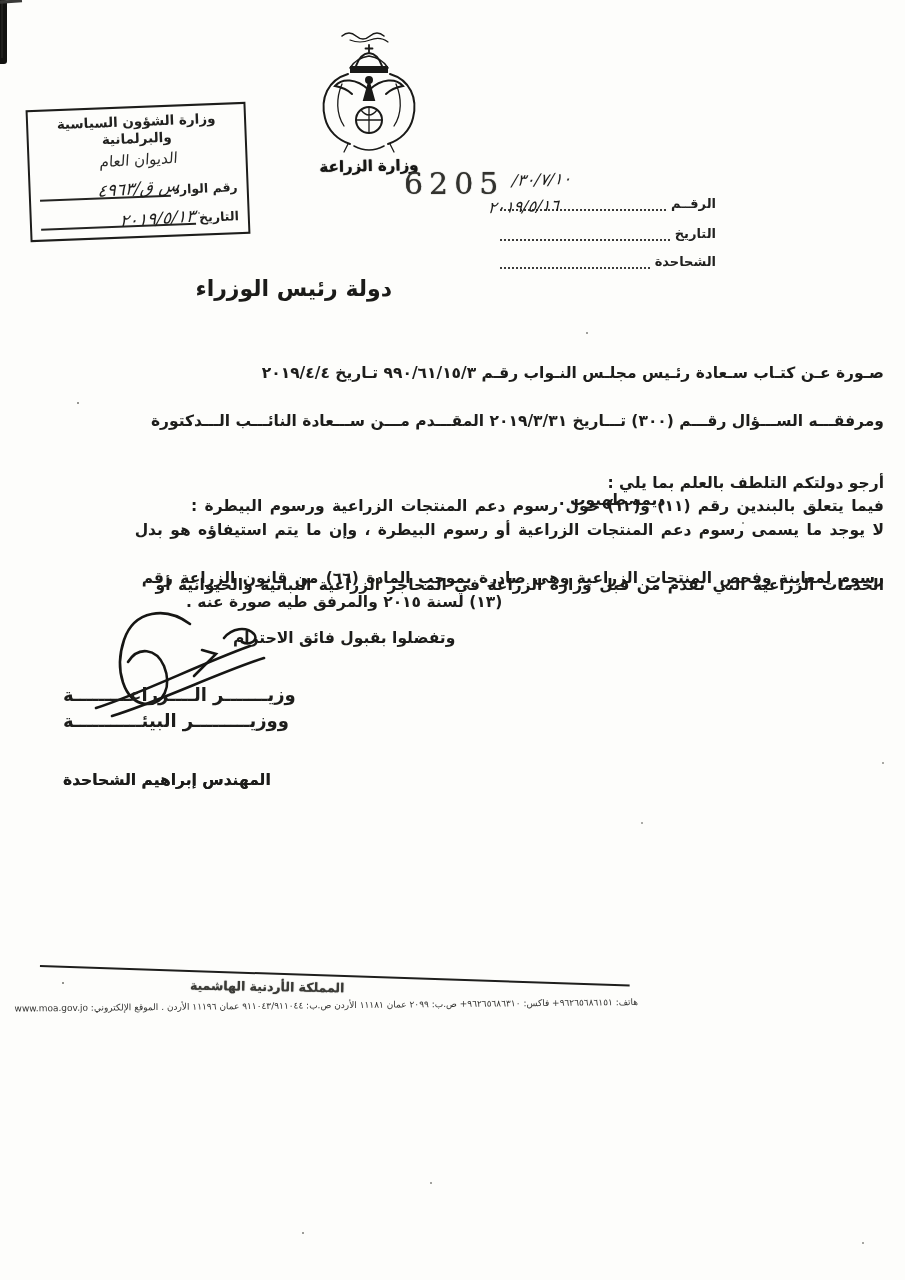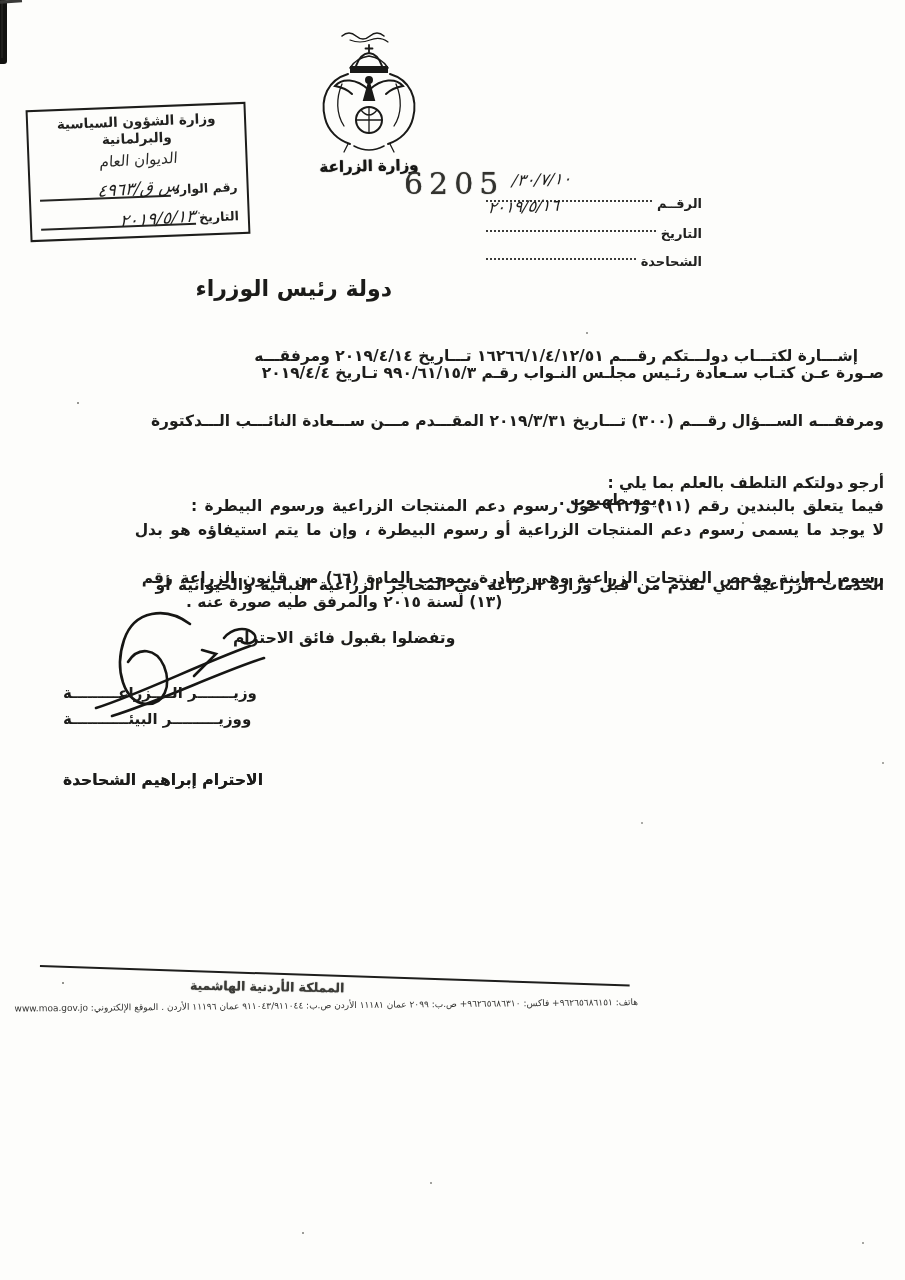--- a/index.html
+++ b/index.html
@@ -57,21 +57,21 @@
   .emblem-name{
     font-size:15px;font-weight:bold;color:#171715;letter-spacing:-0.5px;
     text-shadow:0 0 1px #171715;transform:rotate(-1.2deg);margin-top:3px;direction:rtl;
   }
   .refnum{
     position:absolute;left:404px;top:166px;
     font-family:"DejaVu Serif",serif;font-weight:normal;font-size:30px;
     letter-spacing:6px;color:#32322e;text-shadow:0 0 1px #4a4a46;
   }
   
-  .field-row{position:absolute;right:203px;width:216px;display:flex;align-items:flex-start;direction:rtl;}
+  .field-row{position:absolute;right:189px;width:216px;display:flex;align-items:flex-end;direction:rtl;}
   .field-row .lbl{font-size:13px;font-weight:bold;white-space:nowrap;color:#222220;}
   .field-row .dots{flex:1;border-bottom:2px dotted #3c3c3a;margin-right:5px;height:4px;}
   .fr1{top:196px;} .fr2{top:226px;} .fr3{top:254px;}
   .hv{position:absolute;font-size:16px;}
   .hv1{left:512px;top:170px;}
   .hv2{left:488px;top:197px;}
   
   .recipient{
     position:absolute;right:513px;top:276px;direction:rtl;white-space:nowrap;
     font-size:22px;font-weight:bold;color:#1b1b19;
@@ -90,21 +90,21 @@
   .bl8{top:576px;word-spacing:2px;}
   .bl9{top:569px;word-spacing:2px;}
   .bl10{top:593px;text-align:left;padding-left:128px;box-sizing:border-box;}
   .closing{
     position:absolute;left:233px;top:629px;direction:rtl;white-space:nowrap;
     font-size:15.5px;font-weight:bold;color:#1d1d1b;
   }
   .signature{position:absolute;left:78px;top:604px;}
   .mtitle{
     position:absolute;left:63px;direction:rtl;white-space:nowrap;
-    font-size:15px;font-weight:bold;color:#1d1d1b;
+    font-size:18px;font-weight:bold;color:#1d1d1b;
   }
   .mt1{top:684px;} .mt2{top:710px;}
   .signer{
     position:absolute;left:63px;top:771px;direction:rtl;white-space:nowrap;
     font-size:15.5px;font-weight:bold;color:#1c1c1a;text-shadow:0 0 .5px #333;
   }
   
   .footer-rule{
     position:absolute;left:40px;top:965px;width:590px;height:2px;background:#1e1e1c;
     transform:rotate(1.9deg);transform-origin:left top;
@@ -194,21 +194,20 @@
   </div>
   <div class="field-row fr3">
     <span class="lbl">الشحاحدة</span>
     <span class="dots"></span>
   </div>
   <div class="hand hv hv1" dir="ltr">/٣٠/٧/١٠</div>
   <div class="hand hv hv2" dir="ltr">٢٠١٩/٥/١٦</div>
 
   <div class="recipient">دولة رئيس الوزراء</div>
 
-  <div class="body-line bl1">إشـــارة لكتـــاب دولـــتكم رقـــم ١٦٢٦٦/١/٤/١٢/٥١ تـــاريخ ٢٠١٩/٤/١٤ ومرفقـــه</div>
   <div class="body-line bl2">صـورة عـن كتـاب سـعادة رئـيس مجلـس النـواب رقـم ٩٩٠/٦١/١٥/٣ تـاريخ ٢٠١٩/٤/٤</div>
   <div class="body-line bl3">ومرفقـــه الســـؤال رقـــم (٣٠٠) تـــاريخ ٢٠١٩/٣/٣١ المقـــدم مـــن ســـعادة النائـــب الـــدكتورة</div>
   <div class="body-line bl4">ديمه طهبوب .</div>
   <div class="body-line bl5">أرجو دولتكم التلطف بالعلم بما يلي :</div>
   <div class="body-line bl6">فيما يتعلق بالبندين رقم (١١) و(١٢) حول رسوم دعم المنتجات الزراعية ورسوم البيطرة :</div>
   <div class="body-line bl7">لا يوجد ما يسمى رسوم دعم المنتجات الزراعية أو رسوم البيطرة ، وإن ما يتم استيفاؤه هو بدل</div>
   <div class="body-line bl8">الخدمات الزراعية التي تقدم من قبل وزارة الزراعة في المحاجر الزراعية النباتية والحيوانية أو</div>
   <div class="body-line bl9">رسوم لمعاينة وفحص المنتجات الزراعية وهي صادرة بموجب المادة (٦٦) من قانون الزراعة رقم</div>
   <div class="body-line bl10">(١٣) لسنة ٢٠١٥ والمرفق طيه صورة عنه .</div>
 
@@ -219,19 +218,19 @@
       <path d="M112,20 C88,2 56,6 46,36 C36,66 46,98 68,100 C86,101 94,82 86,62 C78,44 60,42 50,58"></path>
       <path d="M18,104 C62,90 122,60 172,42"></path>
       <path d="M34,112 C80,98 142,68 186,54"></path>
       <path d="M116,72 L138,50 L124,46"></path>
       <path d="M146,34 C154,24 168,22 176,30 C181,36 172,42 164,38"></path>
     </g>
   </svg>
 
   <div class="mtitle mt1">وزيـــــــر الــــزراعـــــــــة</div>
   <div class="mtitle mt2">ووزيـــــــــر البيئـــــــــــة</div>
-  <div class="signer">الاحترام إبراهيم الشحاحدة</div>
+  <div class="signer">المهندس إبراهيم الشحاحدة</div>
 
   <div class="footer-rule"></div>
   <div class="kingdom">المملكة الأردنية الهاشمية</div>
   <div class="contact">هاتف: ٩٦٢٦٥٦٨٦١٥١+ فاكس: ٩٦٢٦٥٦٨٦٣١٠+ ص.ب: ٢٠٩٩ عمان ١١١٨١ الأردن ص.ب: ٩١١٠٤٣/٩١١٠٤٤ عمان ١١١٩٦ الأردن . الموقع الإلكتروني: www.moa.gov.jo</div>
 
 </div>
 
 </body></html>

